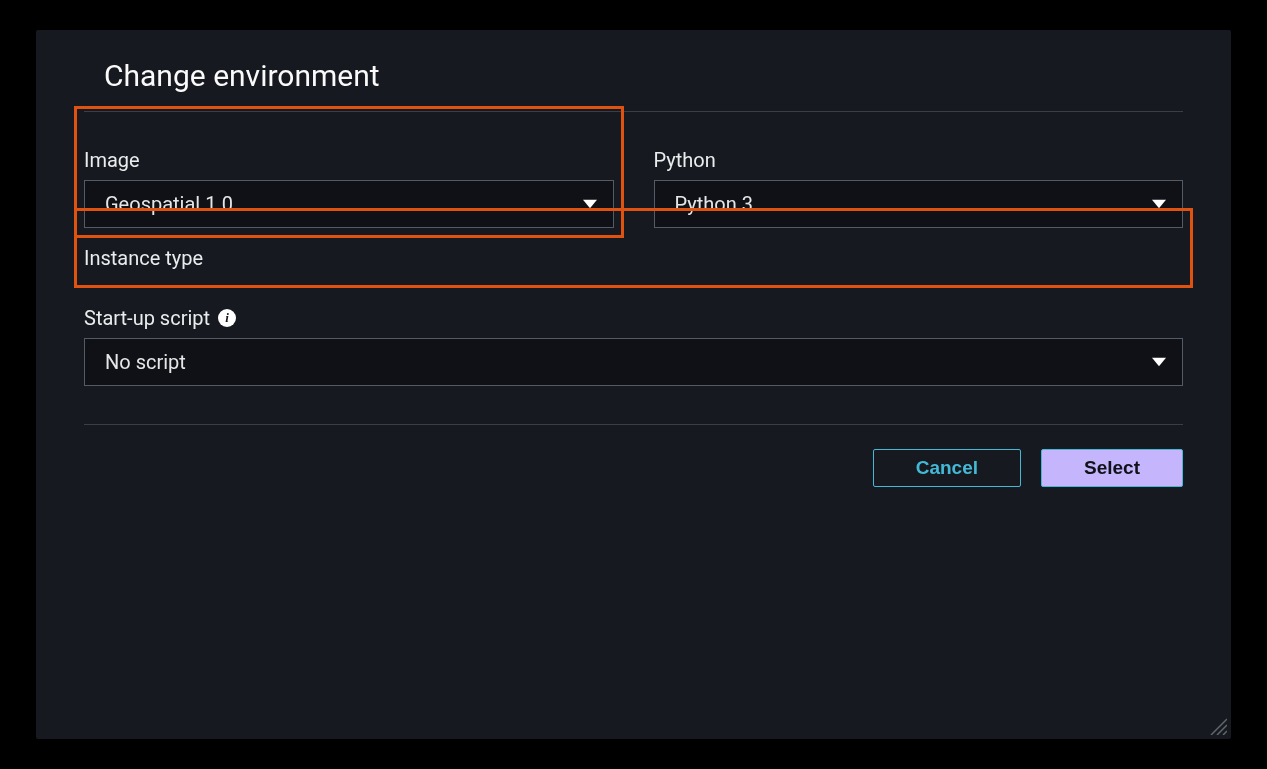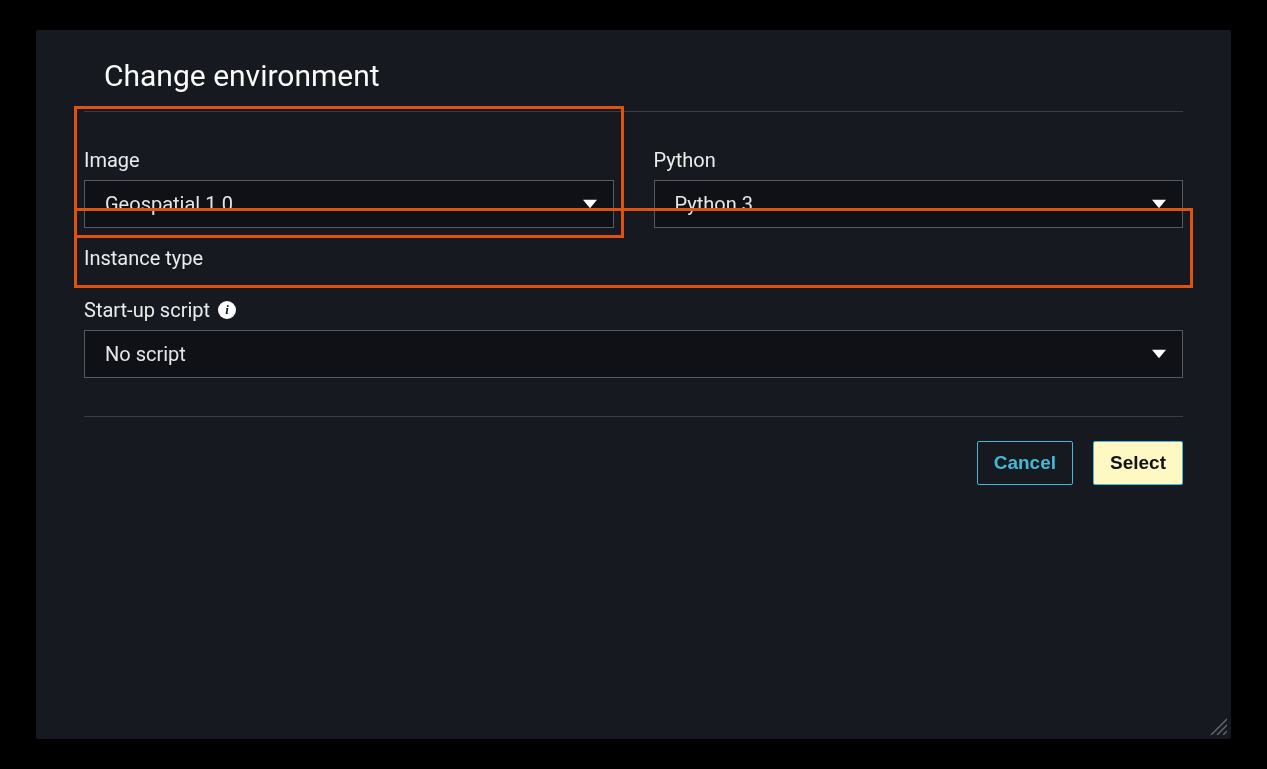--- a/index.html
+++ b/index.html
@@ -117,38 +117,38 @@
       justify-content: center;
       font-family: Georgia, serif;
     }
     .modal-footer {
       padding: 24px 48px 36px 48px;
       display: flex;
       justify-content: flex-end;
       gap: 20px;
     }
     .btn {
-      height: 44px;
-      padding: 0 16px;
+      height: 38px;
+      padding: 0 42px;
       font-size: 19px;
       font-weight: 600;
       border-radius: 2px;
       cursor: pointer;
       display: inline-flex;
       align-items: center;
       justify-content: center;
       border: 1px solid transparent;
     }
     .btn-secondary {
       background: transparent;
       border-color: #44b9d6;
       color: #44b9d6;
     }
     .btn-primary {
-      background: #fef9c3;
+      background: #c4b5fd;
       color: #101217;
       border-color: #44b9d6;
     }
     .resize-handle {
       position: absolute;
       right: 4px;
       bottom: 4px;
       width: 20px;
       height: 20px;
       opacity: 0.5;
@@ -197,21 +197,21 @@
       </div>
     </div>
 
     <div class="row">
       <div class="field field-full field-wrap">
         <div class="field-label">Instance type</div>
         <div class="highlight-box highlight-instance"></div>
       </div>
     </div>
 
-    <div class="row" style="margin-top:20px;">
+    <div class="row" style="margin-top:28px;">
       <div class="field field-full">
         <div class="field-label">
           <span>Start-up script</span>
           <span class="info-icon">i</span>
         </div>
         <div class="select">
           <span>No script</span>
           <span class="caret">
             <svg viewBox="0 0 10 6">
                 <path d="M0 0 L5 6 L10 0 Z"></path>

